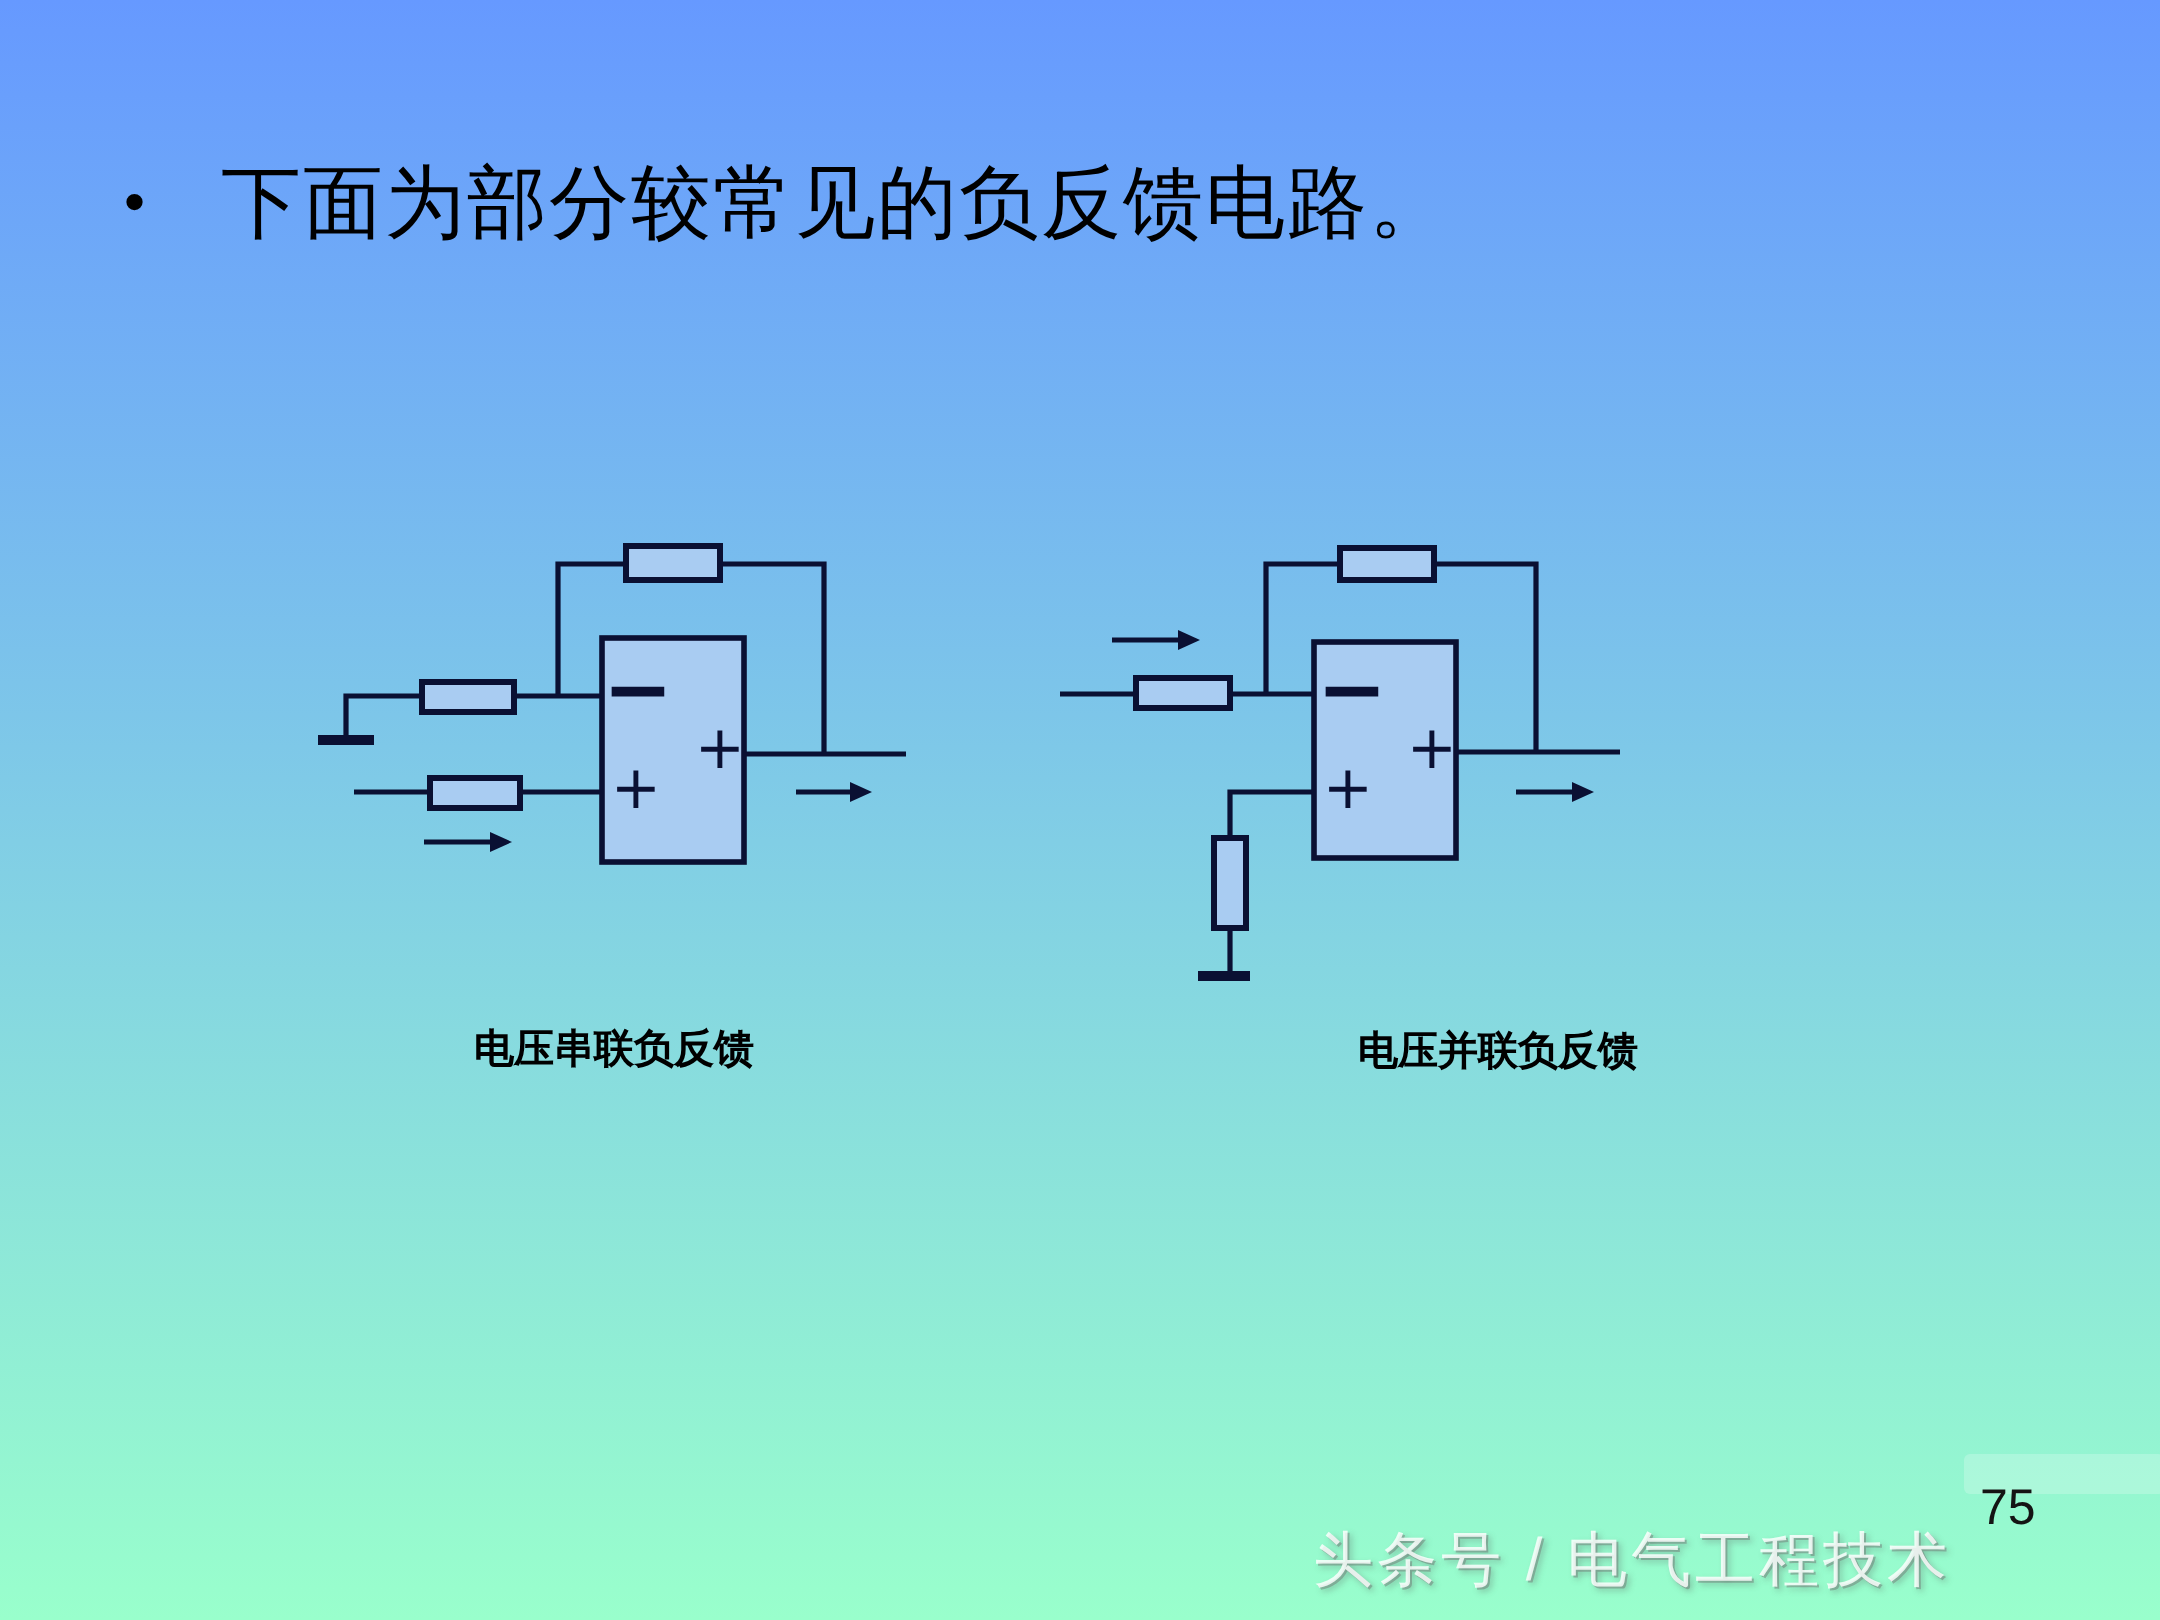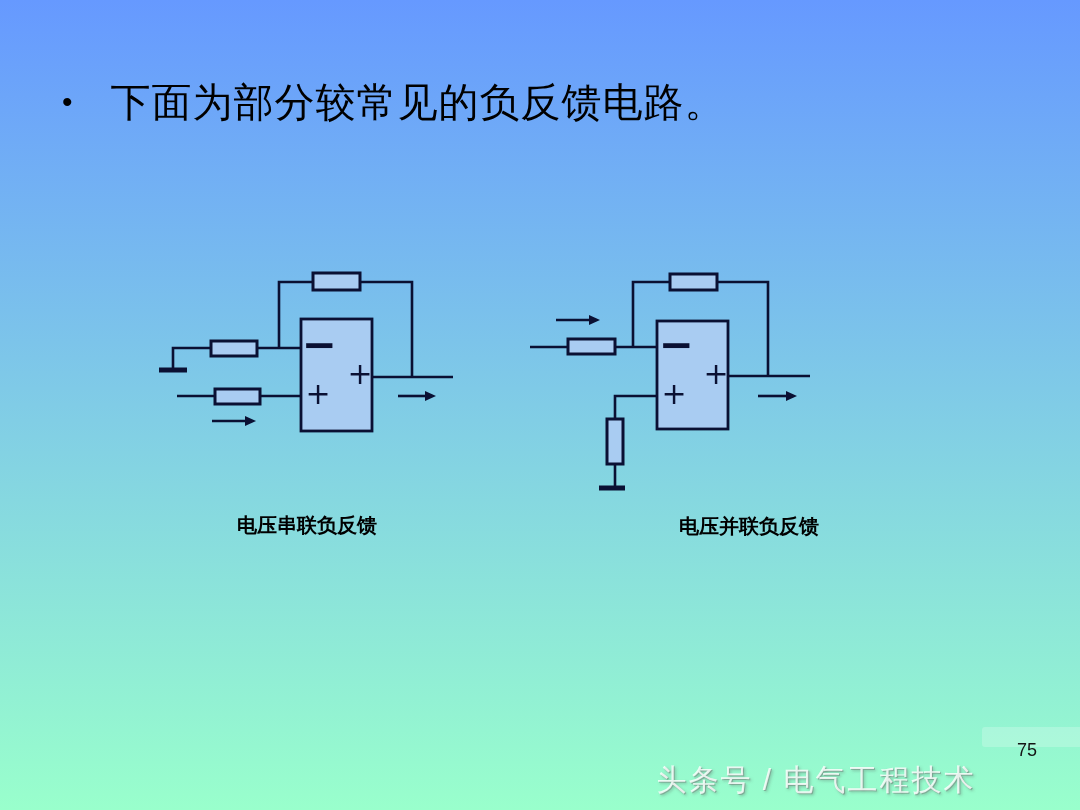--- a/index.html
+++ b/index.html
@@ -34,21 +34,21 @@
     text-align:center;
   }
   .caption-left{left:237px;top:512px;width:134px;}
   .caption-right{left:648px;top:513px;width:142px;margin-left:30px;}
   .pagenum-halo{
     position:absolute;left:982px;top:727px;width:100px;height:20px;
     background:rgba(255,255,255,0.22);border-radius:3px;
   }
   .page-number{
     position:absolute;left:990px;top:740px;
-    font-size:18px;color:#141414;margin-left:27px;
+    font-size:25px;color:#141414;
   }
   .watermark{
     position:absolute;right:4px;top:760px;width:520px;
     text-align:center;
     font-size:30px;letter-spacing:2px;
     color:rgba(255,255,255,0.82);
     text-shadow:1px 1px 0 rgba(110,110,110,0.45), 2px 2px 3px rgba(80,80,80,0.35);
     white-space:nowrap;
   }
   .opamp-sign{

